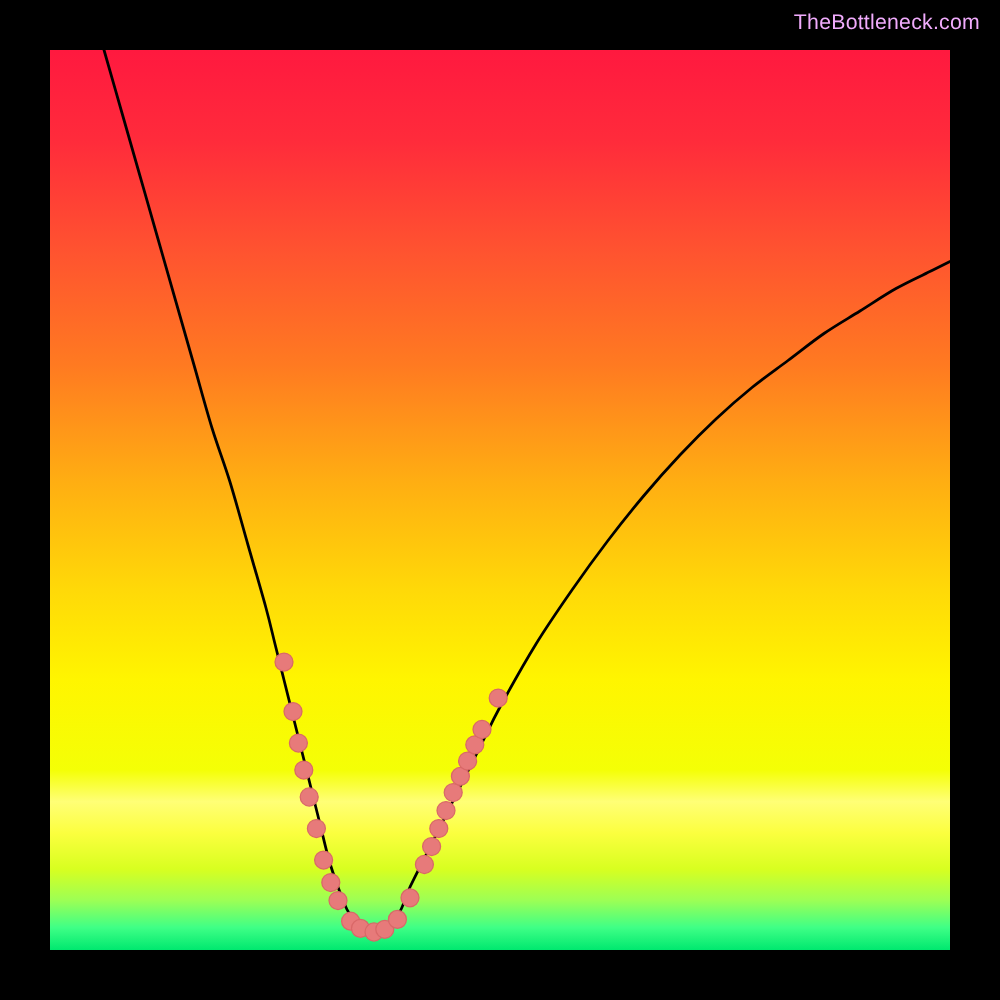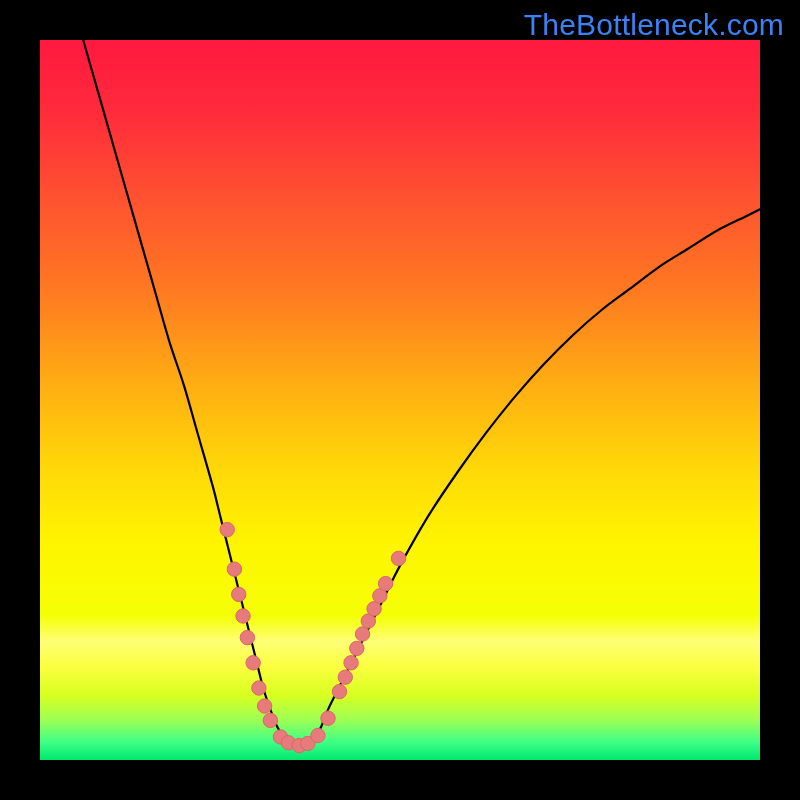--- a/index.html
+++ b/index.html
@@ -25,22 +25,22 @@
     height: 720px;
   }
   .gradient-bg {
     position: absolute;
     left: 0; top: 0; width: 100%; height: 100%;
   }
   .watermark {
     position: absolute;
     top: 8px;
     right: 16px;
-    color: #3b82f6;
-    font-size: 30px;
+    color: #f0abfc;
+    font-size: 17px;
     font-weight: 400;
     letter-spacing: 0.2px;
   }
   svg.curve-layer {
     position: absolute;
     left: 0; top: 0;
     width: 100%; height: 100%;
     overflow: visible;
   }
 </style>

